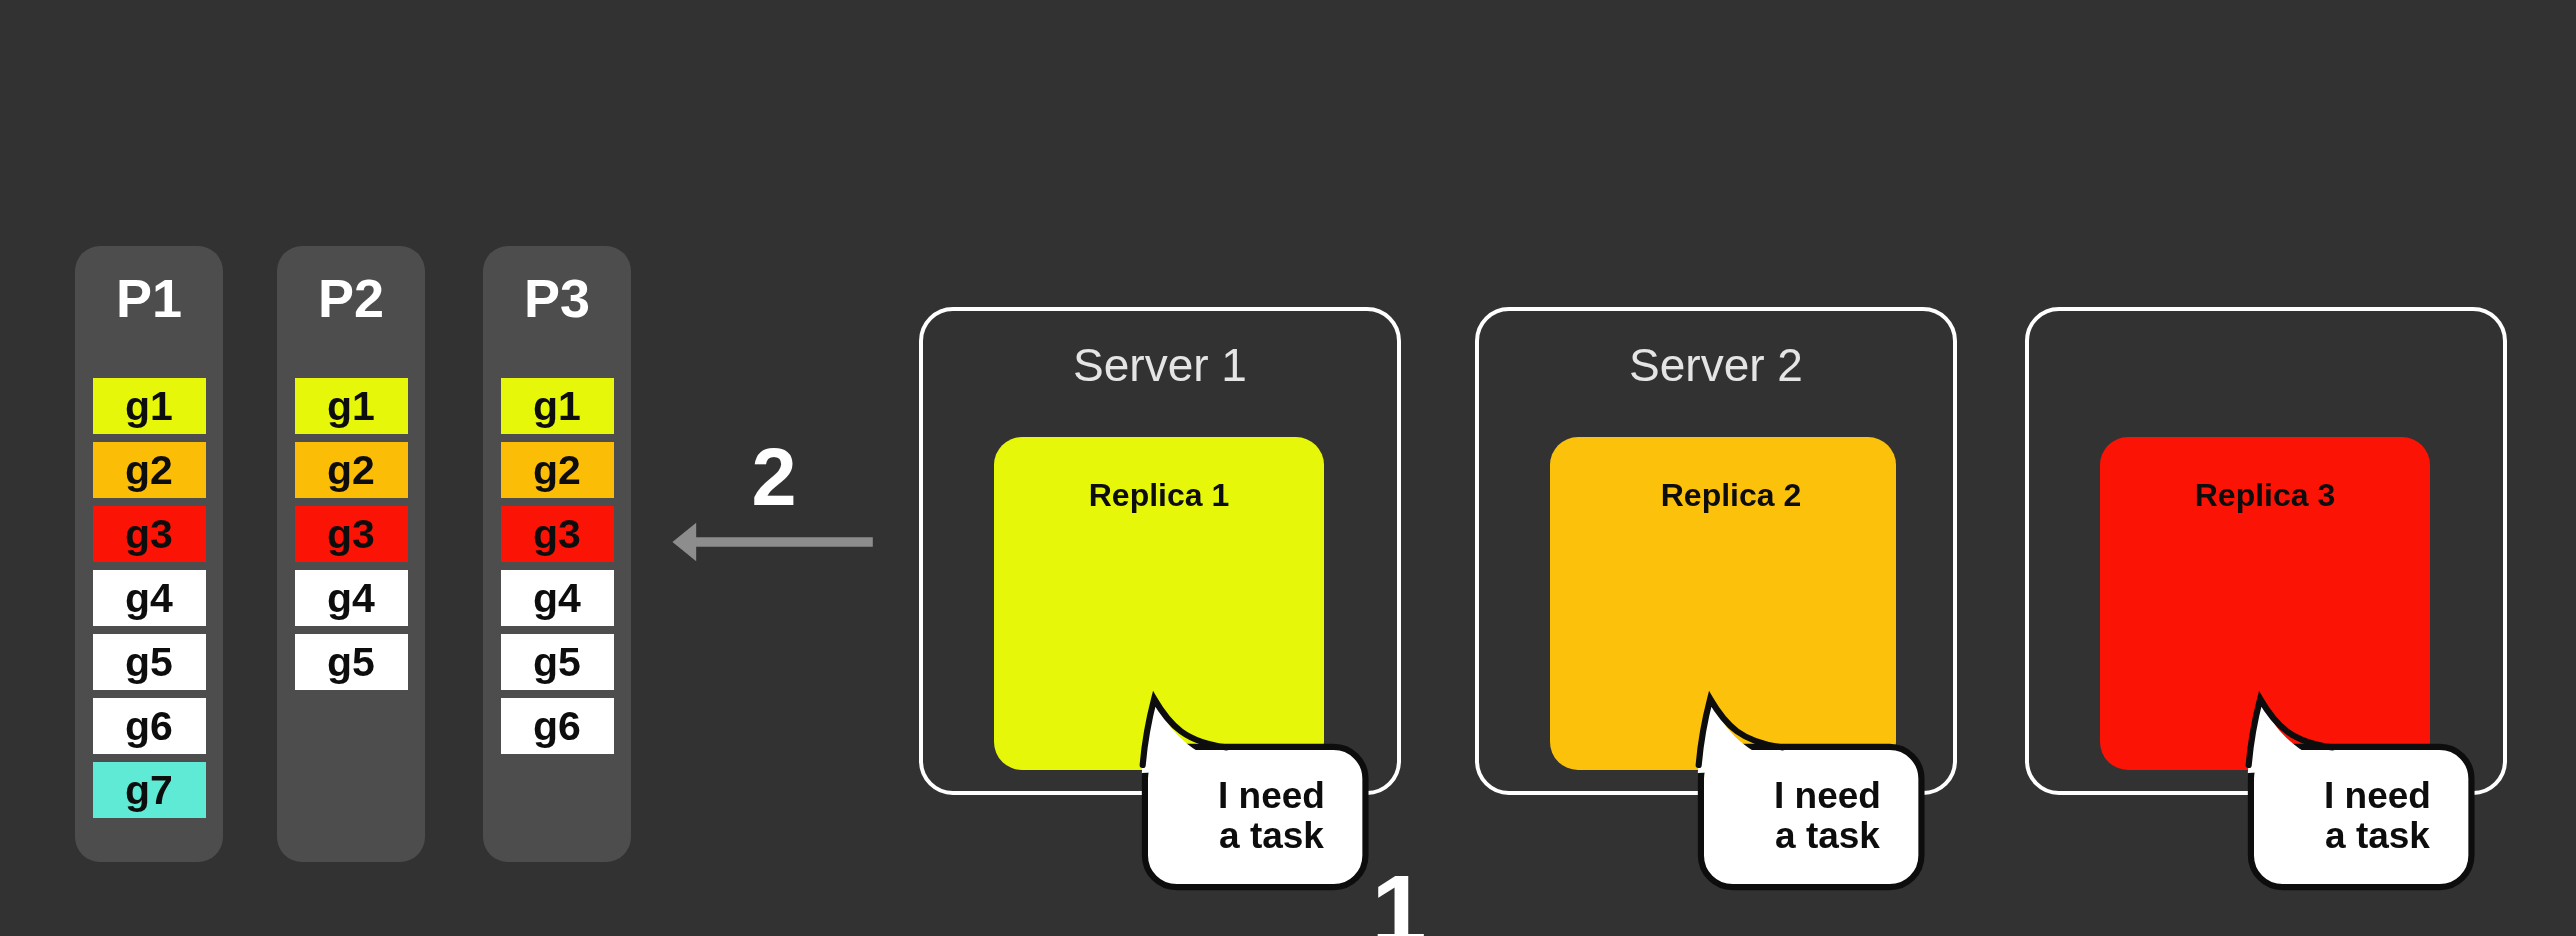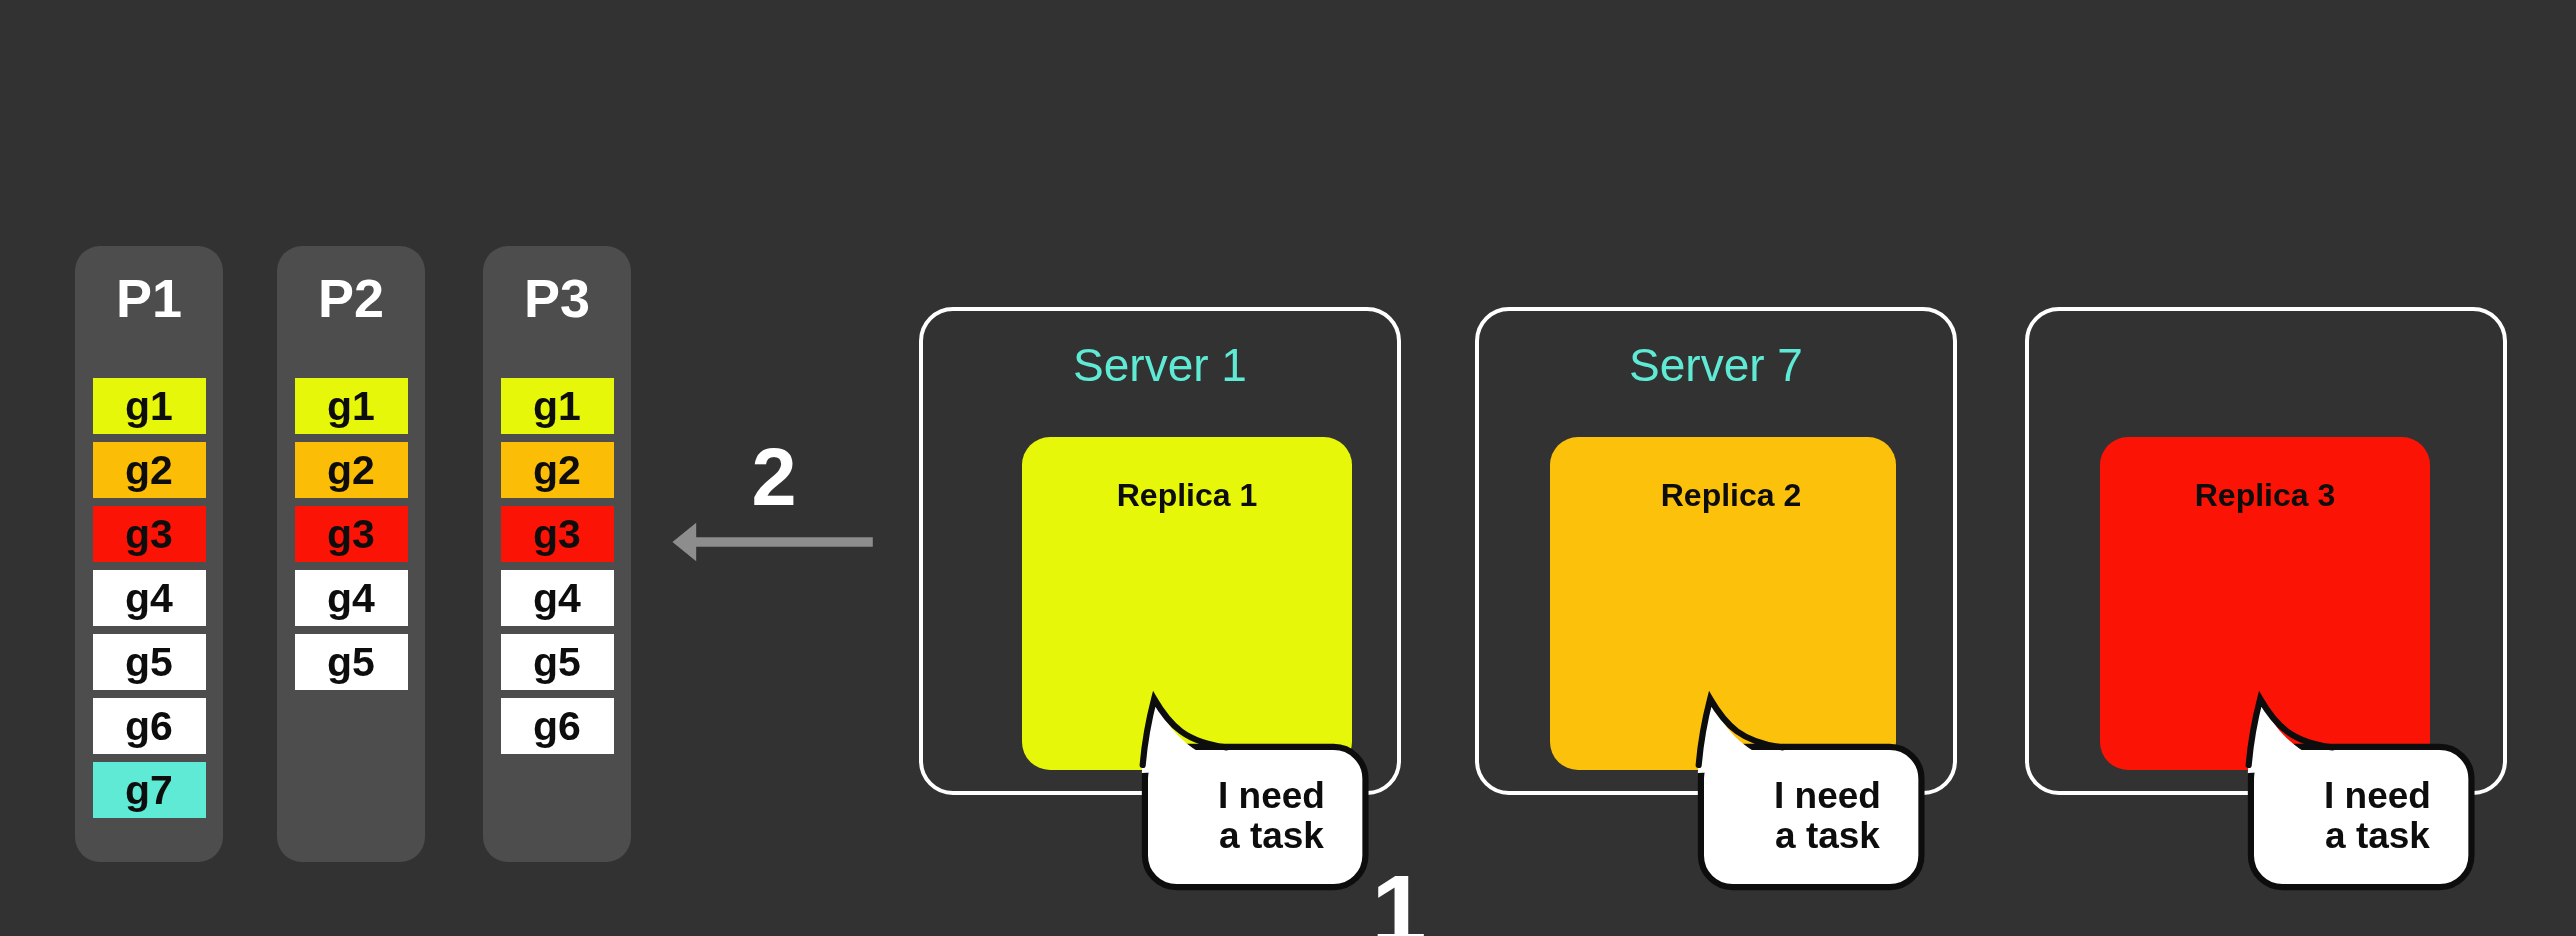--- a/index.html
+++ b/index.html
@@ -22,21 +22,21 @@
     font-size:81px;font-weight:bold;color:#ffffff;line-height:1;}
   .arrow-svg{position:absolute;left:663px;top:513px;width:221px;height:58px;color:#8d8d8d;}
   .step1{position:absolute;left:1355px;top:860px;width:88px;text-align:center;
     font-size:99px;font-weight:bold;color:#ffffff;line-height:1;}
   
   .server-group{position:absolute;top:0;width:495px;height:937px;}
   .pos-s1{left:919px}.pos-s2{left:1475px}.pos-s3{left:2025px}
   .server-box{position:absolute;left:0;top:307px;width:482px;height:488px;
     box-sizing:border-box;border:4.4px solid #ffffff;border-radius:34px;}
   .server-label{position:absolute;left:0;top:342px;width:482px;text-align:center;
-    font-size:46px;color:#5eead4;line-height:1;white-space:nowrap;}
+    font-size:46px;color:#e5e5e5;line-height:1;white-space:nowrap;}
   .replica{position:absolute;left:75px;top:437px;width:330px;height:333px;border-radius:28px;}
   .replica-label{padding-top:42px;text-align:center;font-size:32px;font-weight:bold;
     color:#0d0d0d;line-height:1;white-space:nowrap;}
   .bubble-svg{position:absolute;left:214px;top:689px;width:247px;height:212px;}
   .bubble-text{position:absolute;left:223px;top:776px;width:227px;text-align:center;
     font-size:37px;line-height:40px;font-weight:bold;color:#0d0d0d;white-space:nowrap;padding-left:16px;}
 </style>
 </head>
 <body>
 
@@ -83,37 +83,37 @@
 
   <div class="step2">2</div>
   <svg class="arrow-svg" viewBox="0 0 250 66">
     <line x1="238" y1="33" x2="32" y2="33" stroke="currentColor" stroke-width="11"></line>
     <polygon points="10,33 37,11 37,55" fill="currentColor"></polygon>
   </svg>
 
   <div class="server-group pos-s1">
     <div class="server-box"></div>
     <div class="server-label">Server 1</div>
-    <div class="replica" style="background: rgb(231, 247, 10); margin-left: 28px;">
+    <div class="replica" style="background: rgb(231, 247, 10);">
       <div class="replica-label">Replica 1</div>
     </div>
     <svg class="bubble-svg" viewBox="0 0 280 240">
       <rect x="13.5" y="65.5" width="250" height="159" rx="36" fill="#ffffff" stroke="#0d0d0d" stroke-width="7"></rect>
       <path fill="#ffffff" d="M 120 90 C 62 74 40 46 24 11 C 16 42 12 62 10 95 Z"></path>
       <path fill="none" stroke="#0d0d0d" stroke-width="7" stroke-linecap="round" d="M 106 66 C 60 60 42 42 24 11 C 16 42 13 62 11 86"></path>
     </svg>
     <div class="bubble-text">
       <div>I need</div>
       <div>a task</div>
     </div>
   </div>
 
   <div class="server-group pos-s2">
     <div class="server-box"></div>
-    <div class="server-label">Server 7</div>
+    <div class="server-label">Server 2</div>
     <div class="replica" style="background: rgb(252, 194, 11); padding-left: 16px;">
       <div class="replica-label">Replica 2</div>
     </div>
     <svg class="bubble-svg" viewBox="0 0 280 240">
       <rect x="13.5" y="65.5" width="250" height="159" rx="36" fill="#ffffff" stroke="#0d0d0d" stroke-width="7"></rect>
       <path fill="#ffffff" d="M 120 90 C 62 74 40 46 24 11 C 16 42 12 62 10 95 Z"></path>
       <path fill="none" stroke="#0d0d0d" stroke-width="7" stroke-linecap="round" d="M 106 66 C 60 60 42 42 24 11 C 16 42 13 62 11 86"></path>
     </svg>
     <div class="bubble-text">
       <div>I need</div>

